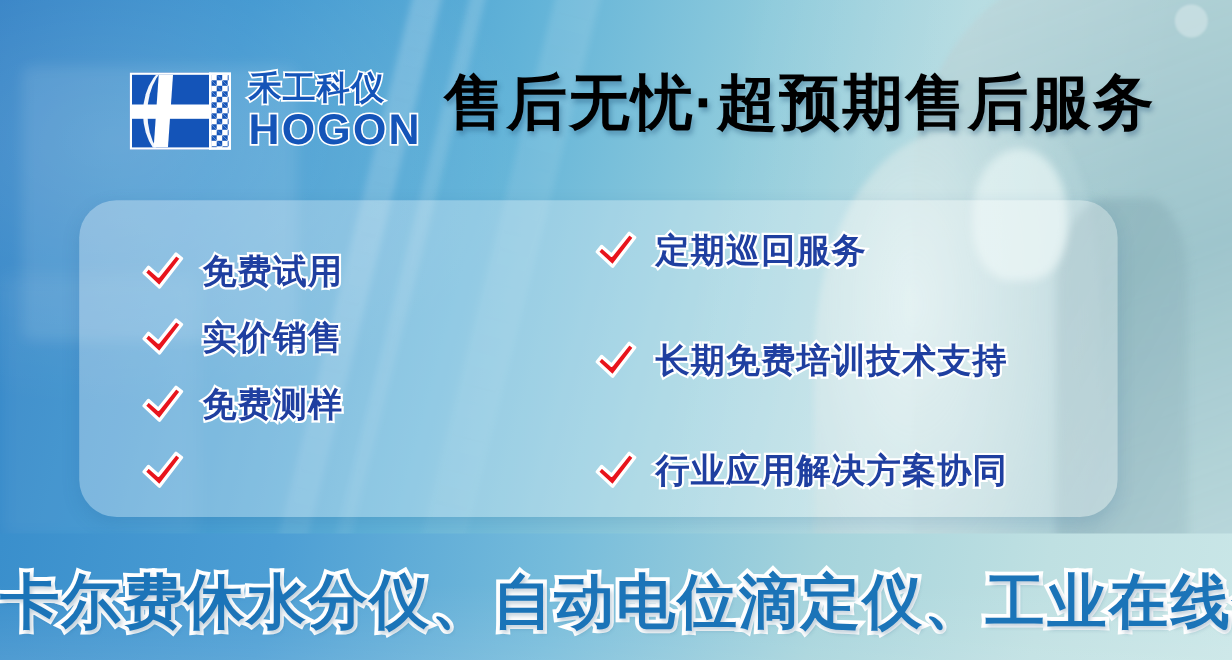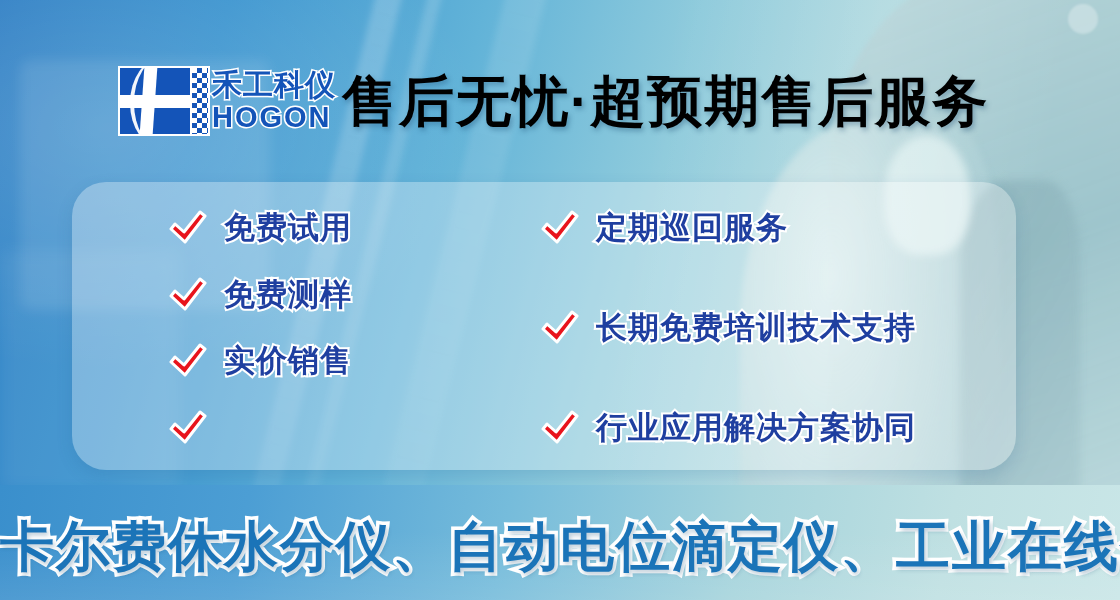--- a/index.html
+++ b/index.html
@@ -134,21 +134,21 @@
     height: 115px;
     background: linear-gradient(to top, rgba(255,255,255,0.10), rgba(255,255,255,0) 60%);
   }
 
   
   .header {
     position: absolute;
     left: 118px;
     top: 66px;
     display: flex;
-    align-items: center;
+    gap: 14px;
   }
 
   .logo-mark {
     position: relative;
     width: 94px;
     height: 70px;
     flex: 0 0 auto;
   }
   .logo-flag {
     position: absolute;
@@ -204,21 +204,21 @@
   .logo-cn {
     font-size: 30px;
     font-weight: bold;
     color: #1454b8;
     letter-spacing: 1px;
     -webkit-text-stroke: 3px #ffffff;
     paint-order: stroke fill;
     margin-bottom: 3px;
   }
   .logo-en {
-    font-size: 29px;
+    font-size: 39px;
     font-weight: bold;
     color: #1454b8;
     letter-spacing: 2px;
     -webkit-text-stroke: 3px #ffffff;
     paint-order: stroke fill;
   }
 
   .headline {
     font-size: 55px;
     font-weight: bold;
@@ -247,21 +247,21 @@
     display: flex;
     padding: 22px 0 18px 0;
     box-sizing: border-box;
   }
   .col {
     flex: 0 0 auto;
     display: flex;
     flex-direction: column;
     justify-content: space-between;
   }
-  .col-left  { width: 370px; padding-left: 96px; box-sizing: border-box; }
+  .col-left  { width: 370px; padding-left: 56px; box-sizing: border-box; margin-top: 19px; }
   .col-right { width: 560px; padding-left: 98px; box-sizing: border-box; }
 
   .feature {
     display: flex;
     align-items: center;
     gap: 16px;
     height: 48px;
   }
   .check-icon {
     flex: 0 0 auto;
@@ -342,28 +342,28 @@
           <svg class="check-icon" viewBox="0 0 40 36">
             <path d="M3 19 L7 14 L16 22 L32 2 L37 6 L17 32 Z" fill="#e8141c" stroke="#ffffff" stroke-width="3" stroke-linejoin="round"></path>
           </svg>
           <span class="feature-label">免费试用</span>
         </div>
 
         <div class="feature">
           <svg class="check-icon" viewBox="0 0 40 36">
             <path d="M3 19 L7 14 L16 22 L32 2 L37 6 L17 32 Z" fill="#e8141c" stroke="#ffffff" stroke-width="3" stroke-linejoin="round"></path>
           </svg>
+          <span class="feature-label">实价销售</span>
+        </div>
+
+        <div class="feature">
+          <svg class="check-icon" viewBox="0 0 40 36">
+            <path d="M3 19 L7 14 L16 22 L32 2 L37 6 L17 32 Z" fill="#e8141c" stroke="#ffffff" stroke-width="3" stroke-linejoin="round"></path>
+          </svg>
           <span class="feature-label">免费测样</span>
-        </div>
-
-        <div class="feature">
-          <svg class="check-icon" viewBox="0 0 40 36">
-            <path d="M3 19 L7 14 L16 22 L32 2 L37 6 L17 32 Z" fill="#e8141c" stroke="#ffffff" stroke-width="3" stroke-linejoin="round"></path>
-          </svg>
-          <span class="feature-label">实价销售</span>
         </div>
 
 
         <div class="feature">
           <svg class="check-icon" viewBox="0 0 40 36">
             <path d="M3 19 L7 14 L16 22 L32 2 L37 6 L17 32 Z" fill="#e8141c" stroke="#ffffff" stroke-width="3" stroke-linejoin="round"></path>
           </svg>
         </div>
 
       </div>

